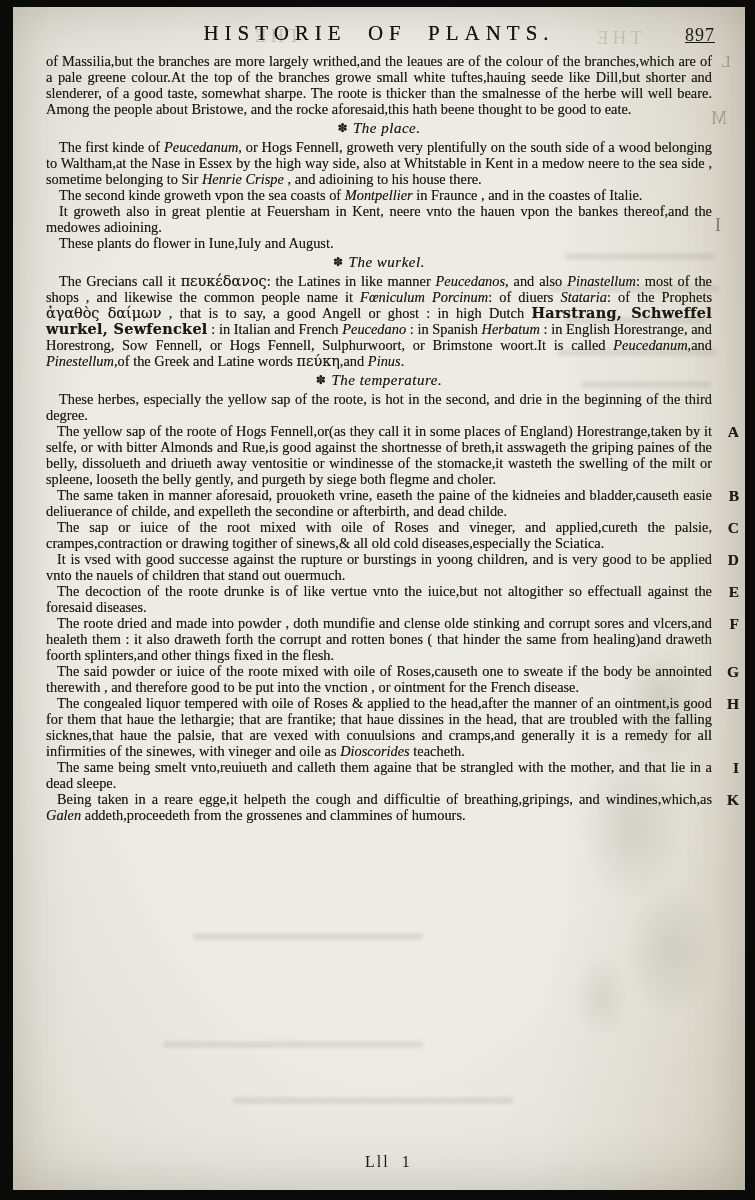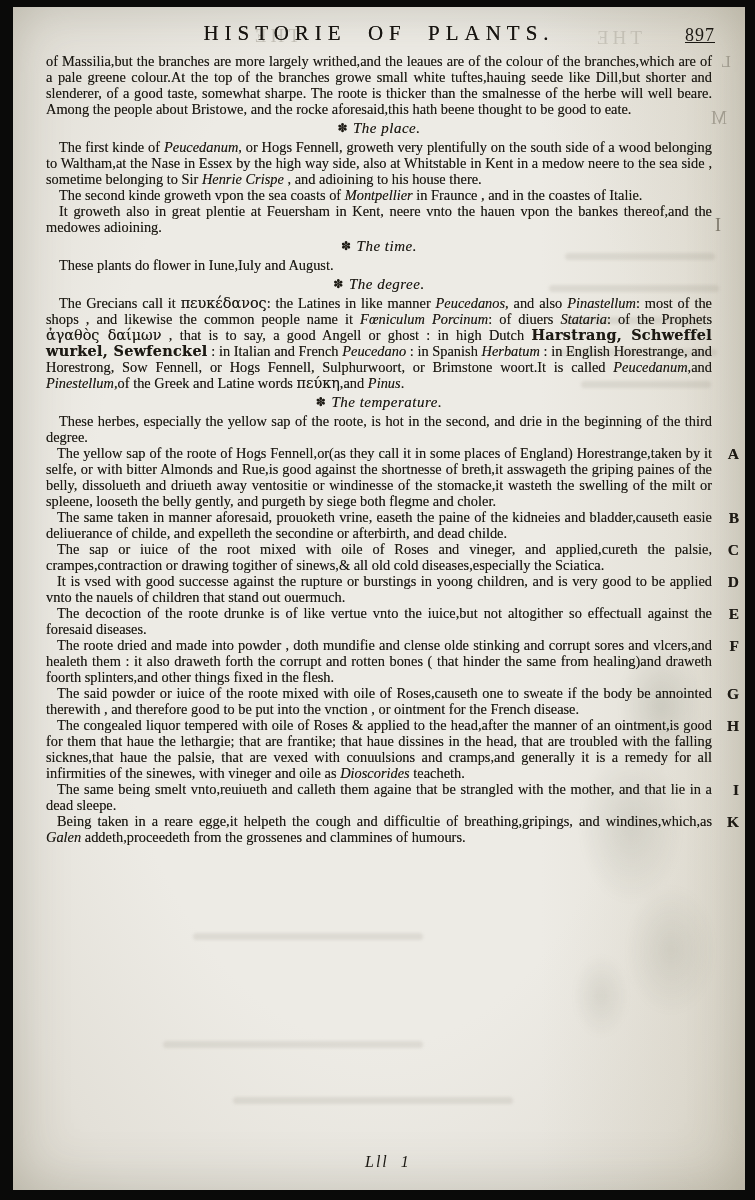--- a/index.html
+++ b/index.html
@@ -75,21 +75,21 @@
     font-size:15.5px;font-weight:bold;text-indent:0;
     color:#1d1a14;
   }
   .seg{font-style:normal;}
   .seg-i{font-style:italic;}
   .seg-bl{font-weight:bold;font-family:"DejaVu Serif",serif;letter-spacing:.3px;}
   .seg-g{font-family:"DejaVu Serif",serif;margin-top:48px;}
   
   .signature{
     position:absolute;left:352px;top:1146px;
-    font-size:16px;letter-spacing:2px;word-spacing:6px;color:#1c1913;font-style:italic;
+    font-size:16px;letter-spacing:2px;word-spacing:6px;color:#1c1913;
   }
   .catchword{
     position:absolute;right:36px;top:1216px;
     font-size:14px;color:#2a261d;opacity:.85;
   }
 </style>
 </head>
 <body>
 
 <div class="photo">
@@ -116,24 +116,23 @@
 
     <div class="column">
 
       <p class="para no-indent"><span class="seg">of Massilia,but the branches are more largely writhed,and the leaues are of the colour of the branches,which are of a pale greene colour.At the top of the branches growe small white tuftes,hauing seede like Dill,but shorter and slenderer, of a good taste, somewhat sharpe.  The roote is thicker than the smalnesse of the herbe will well beare.  Among the people about Bristowe, and the rocke aforesaid,this hath beene thought to be good to eate.</span></p>
 
       <p class="sec-heading"><span class="ornament">✽</span><span class="seg-i">The place.</span></p>
       <p class="para"><span class="seg">The first kinde of </span><span class="seg-i">Peucedanum</span><span class="seg">, or Hogs Fennell, groweth very plentifully on the south side of a wood belonging to Waltham,at the Nase in Essex by the high way side,  also at Whitstable in Kent in a medow neere to  the sea side , sometime belonging to Sir </span><span class="seg-i">Henrie Crispe</span><span class="seg"> , and adioining to his house there.</span></p>
       <p class="para"><span class="seg">The second kinde groweth vpon the sea coasts of </span><span class="seg-i">Montpellier</span><span class="seg"> in Fraunce , and in the coastes of Italie.</span></p>
       <p class="para"><span class="seg">It groweth also in great plentie at Feuersham in Kent,  neere vnto the hauen vpon  the bankes thereof,and the medowes adioining.</span></p>
 
-      <p class="sec-heading"><span class="ornament">✽</span><span class="seg-i">The time.</span></p>
       <p class="para"><span class="seg">These plants do flower in Iune,Iuly and August.</span></p>
 
-      <p class="sec-heading"><span class="ornament">✽</span><span class="seg-i">The degree.</span></p>
+      <p class="sec-heading"><span class="ornament">✽</span><span class="seg-i">The wurkel.</span></p>
       <p class="para"><span class="seg">The Grecians call it </span><span class="seg-g">πευκέδανος</span><span class="seg">: the Latines in like manner </span><span class="seg-i">Peucedanos</span><span class="seg">, and also </span><span class="seg-i">Pinastellum</span><span class="seg">: most of the shops , and likewise the common people name it </span><span class="seg-i">Fœniculum Porcinum</span><span class="seg">: of diuers </span><span class="seg-i">Stataria</span><span class="seg">: of the Prophets </span><span class="seg-g">ἀγαθὸς δαίμων</span><span class="seg"> , that is to say, a good Angell or ghost : in high Dutch </span><span class="seg-bl">Harstrang, Schweffel wurkel, Sewfenckel</span><span class="seg"> : in Italian and French </span><span class="seg-i">Peucedano</span><span class="seg"> : in Spanish </span><span class="seg-i">Herbatum</span><span class="seg"> : in English Horestrange, and Horestrong, Sow Fennell, or Hogs Fennell, Sulphurwoort, or Brimstone woort.It is called </span><span class="seg-i">Peucedanum</span><span class="seg">,and </span><span class="seg-i">Pinestellum</span><span class="seg">,of the Greek and Latine words </span><span class="seg-g">πεύκη</span><span class="seg">,and </span><span class="seg-i">Pinus</span><span class="seg">.</span></p>
 
       <p class="sec-heading"><span class="ornament">✽</span><span class="seg-i">The temperature.</span></p>
       <p class="para"><span class="seg">These herbes, especially the yellow sap of the roote, is hot in the second,  and drie in the beginning of the third degree.</span></p>
 
 
       <p class="vp"><span class="margin-letter">A</span><span><span class="seg">The yellow sap of the roote of Hogs Fennell,or(as they call it in some places of England) Horestrange,taken by it selfe, or with bitter Almonds and Rue,is good against the shortnesse of breth,it asswageth the griping paines of the belly,  dissolueth and driueth away ventositie or windinesse of the stomacke,it wasteth the swelling of the milt or spleene, looseth the belly gently, and purgeth by siege both flegme and choler.</span></span></p>
       <p class="vp"><span class="margin-letter">B</span><span><span class="seg">The same taken in manner aforesaid, prouoketh vrine, easeth the paine of the kidneies and bladder,causeth easie deliuerance of childe, and expelleth the secondine or afterbirth, and dead childe.</span></span></p>
       <p class="vp"><span class="margin-letter">C</span><span><span class="seg">The sap or iuice of the root mixed with oile of Roses and vineger,  and applied,cureth the palsie, crampes,contraction or drawing togither of sinews,&amp; all old cold diseases,especially the Sciatica.</span></span></p>
       <p class="vp"><span class="margin-letter">D</span><span><span class="seg">It is vsed with good successe against the rupture or burstings in yoong children, and is very good to be applied vnto the nauels of children that stand out ouermuch.</span></span></p>

